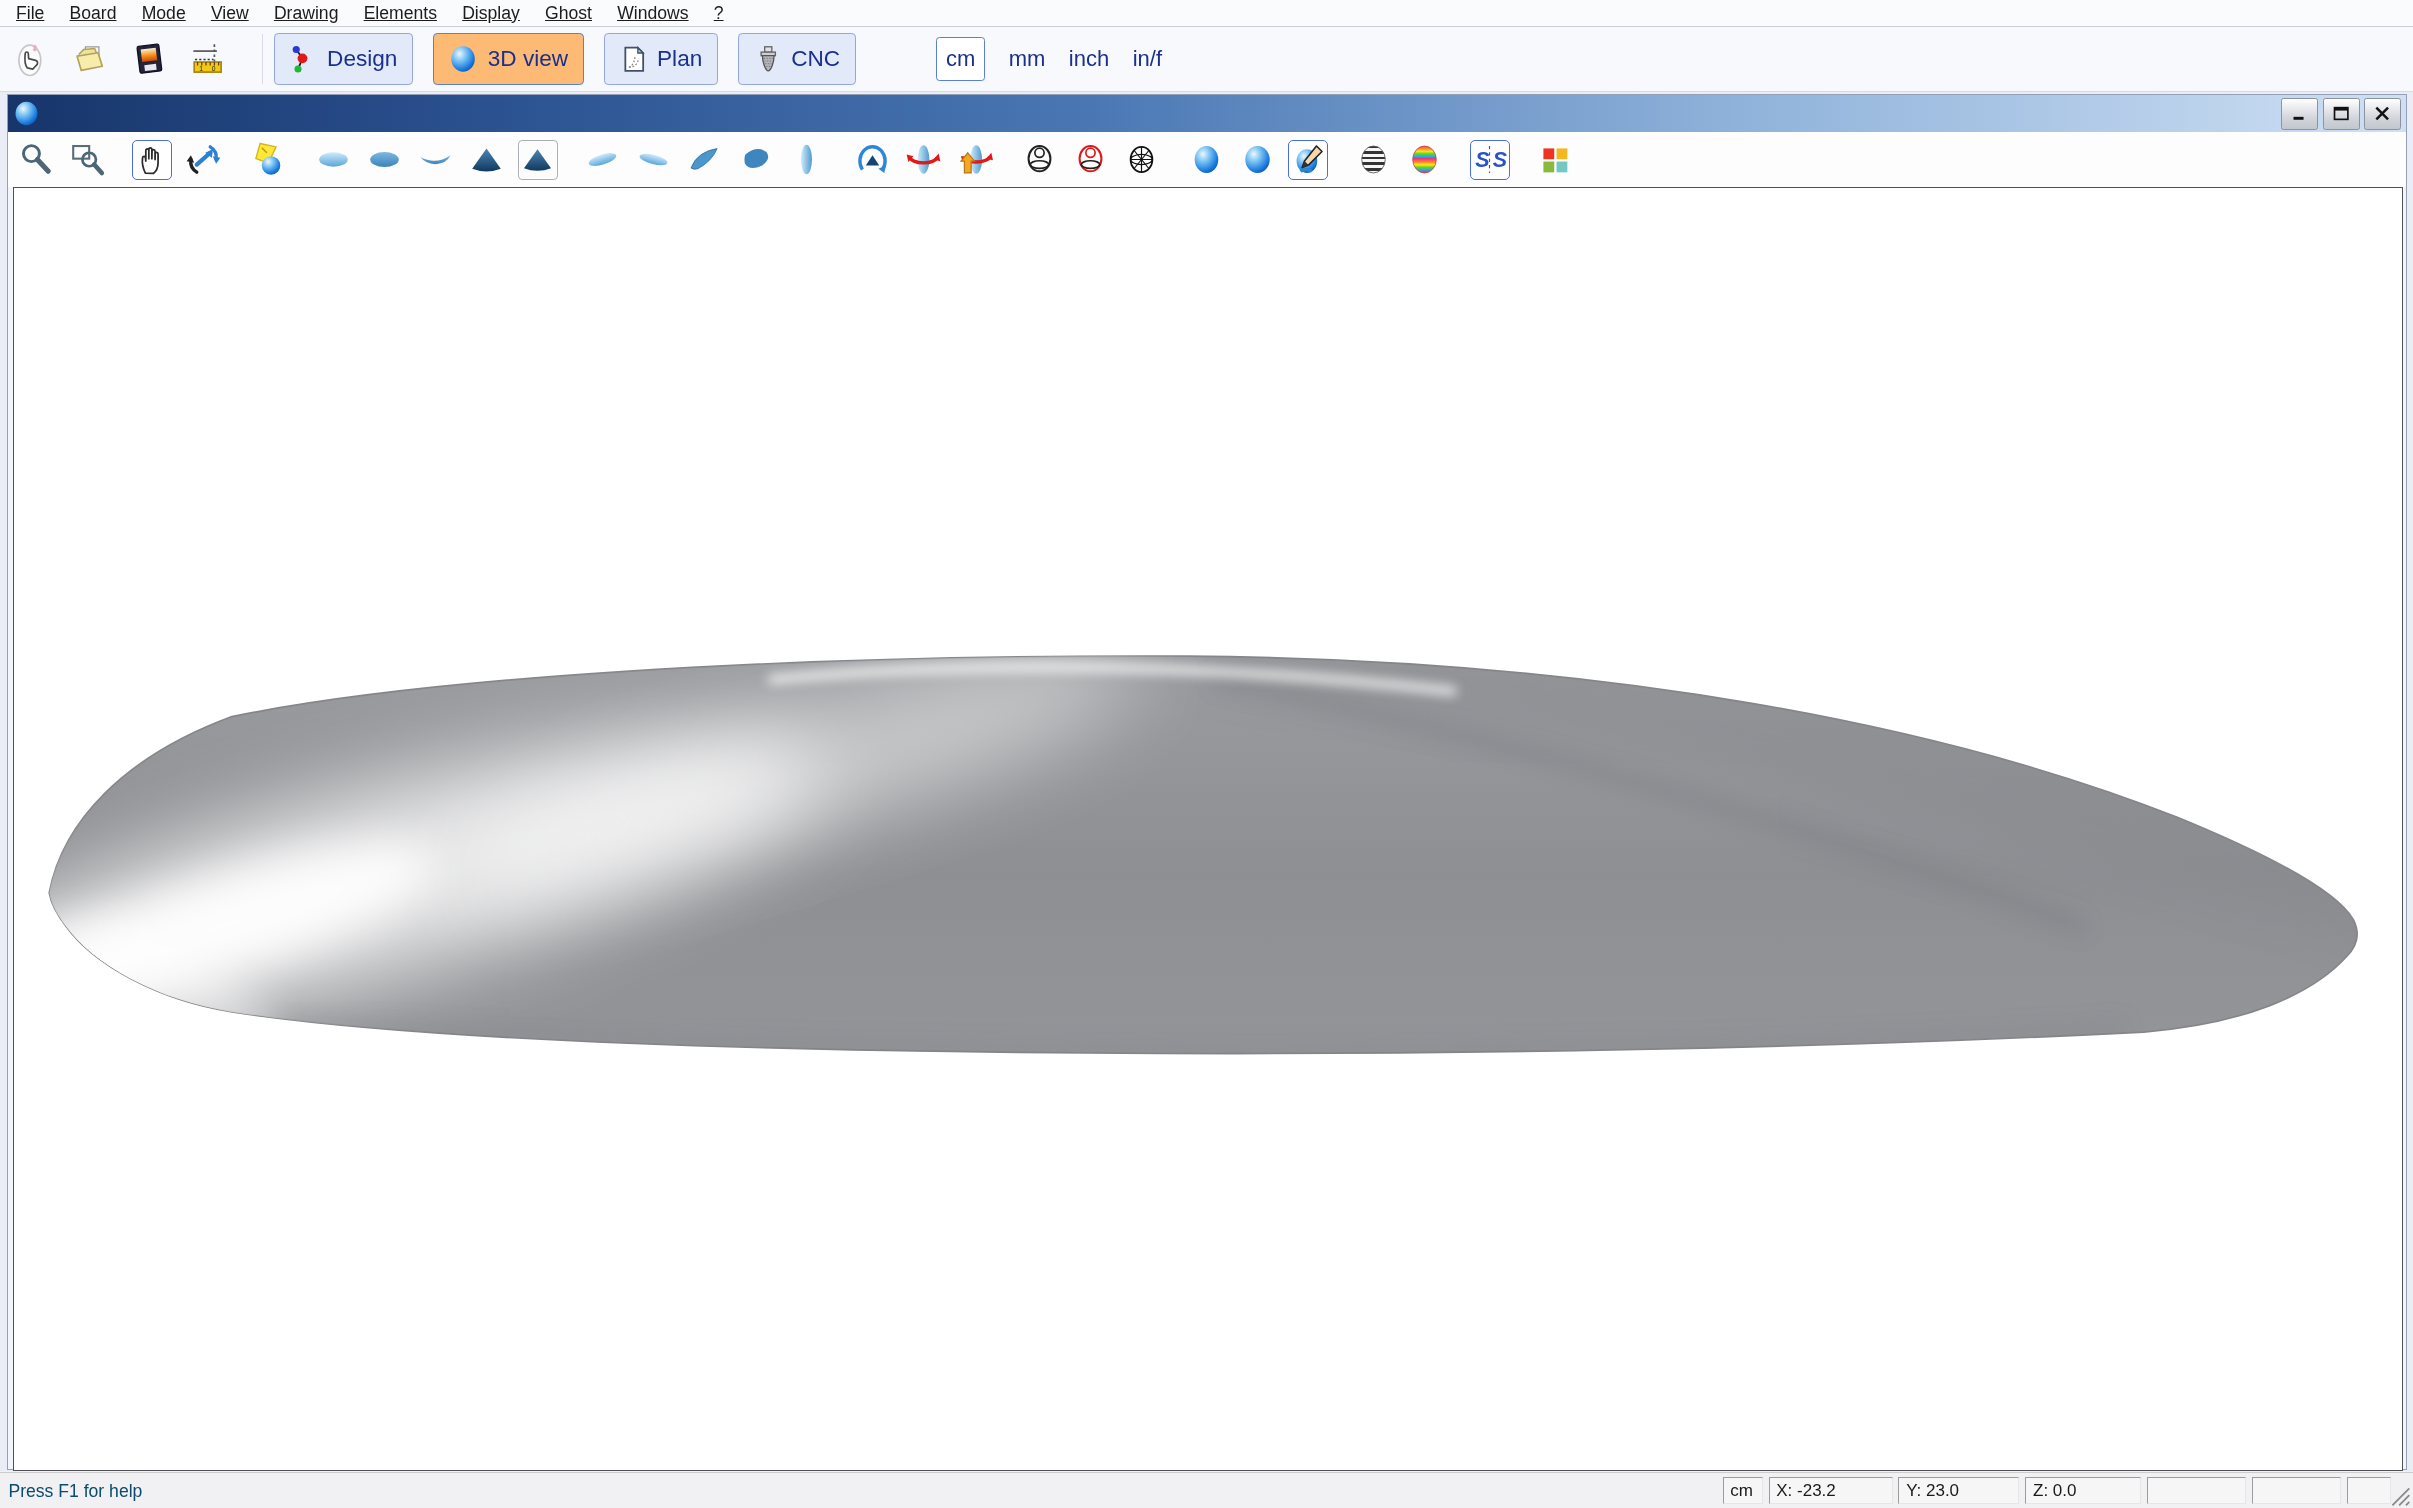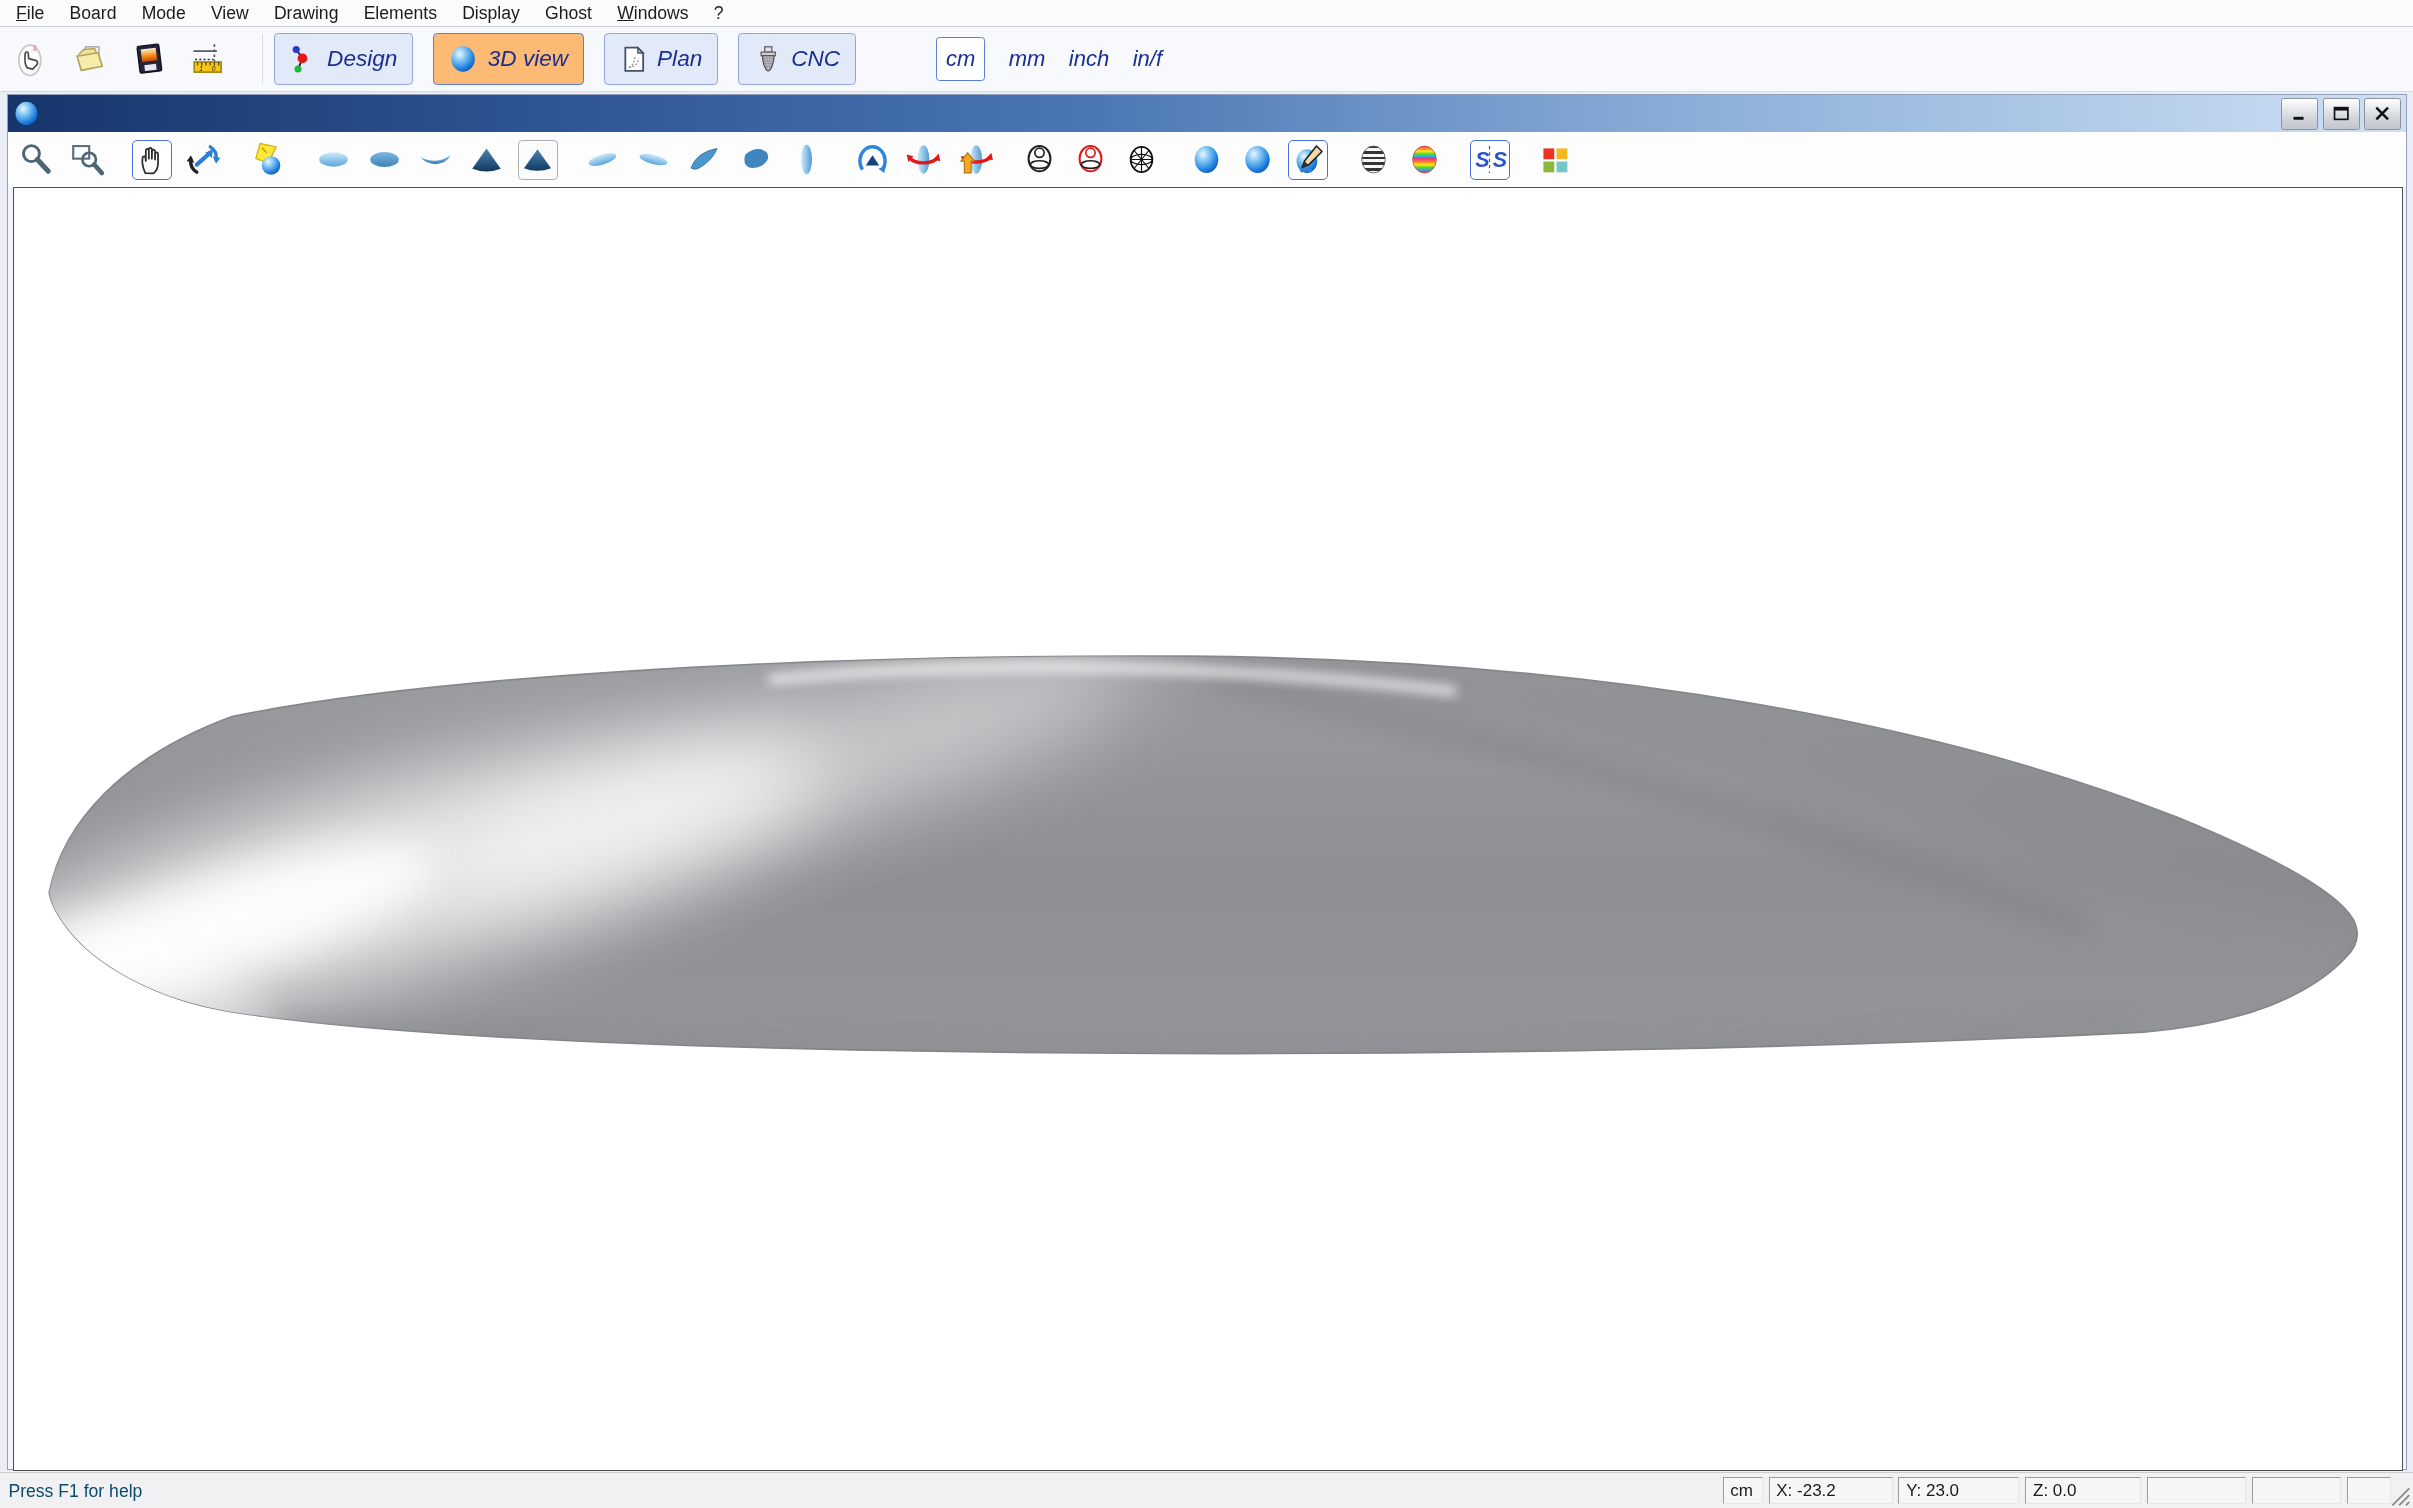--- a/index.html
+++ b/index.html
@@ -3,26 +3,26 @@
 <meta charset="utf-8">
 <style>
   html,body{margin:0;padding:0;}
   body{width:2413px;height:1508px;overflow:hidden;background:#eef1f7;
        font-family:"Liberation Sans","DejaVu Sans",sans-serif;-webkit-font-smoothing:antialiased;}
   .app{position:relative;width:2413px;height:1508px;}
 
   
   .menubar{position:absolute;left:0;top:0;width:2413px;height:27px;background:#fafbfc;
            border-bottom:0.8px solid #c9cdd6;display:flex;align-items:center;padding-left:3.4px;box-sizing:border-box;}
-  .menu-item{font-size:17.6px;color:#1c1c1c;padding:1.7px 12.6px;cursor:default;white-space:pre;}
+  .menu-item{font-size:17.6px;color:#1c1c1c;padding:1.7px 12.6px;cursor:default;white-space:pre;text-decoration:underline;}
   .menu-item u{text-decoration:underline;}
 
   
   .toolbar{position:absolute;left:0;top:27px;width:2413px;height:65px;background:#f7f9fd;
-           border-bottom:0.8px solid #d6dae4;display:flex;align-items:center;box-sizing:border-box;font-style:italic;}
+           border-bottom:0.8px solid #d6dae4;display:flex;align-items:center;box-sizing:border-box;}
   .file-icons{display:flex;align-items:center;gap:20px;margin-left:11.7px;}
   .tb-icon{width:39px;height:39px;display:flex;align-items:center;justify-content:center;}
   .tb-sep{width:0.8px;height:50px;background:#d8dce8;margin:0 11.7px 0 34px;}
   .mode-buttons{display:flex;align-items:center;gap:20px;}
   .mode-btn{height:50px;display:flex;align-items:center;gap:8.4px;padding:0 15px;
             background:#e2e9f9;border:0.8px solid #93a7dd;border-radius:4.2px;
             color:#1b2f8f;font-size:22.6px;cursor:default;}
   .mode-btn.selected{background:#fdba74;border:1.7px solid #5b7fd4;}
   .units{display:flex;align-items:center;gap:23.5px;margin-left:80px;color:#1b2f8f;font-size:22px;}
   .unit-box{border:1.7px solid #5b7fd4;background:#fff;border-radius:3.4px;height:42px;min-width:47px;

